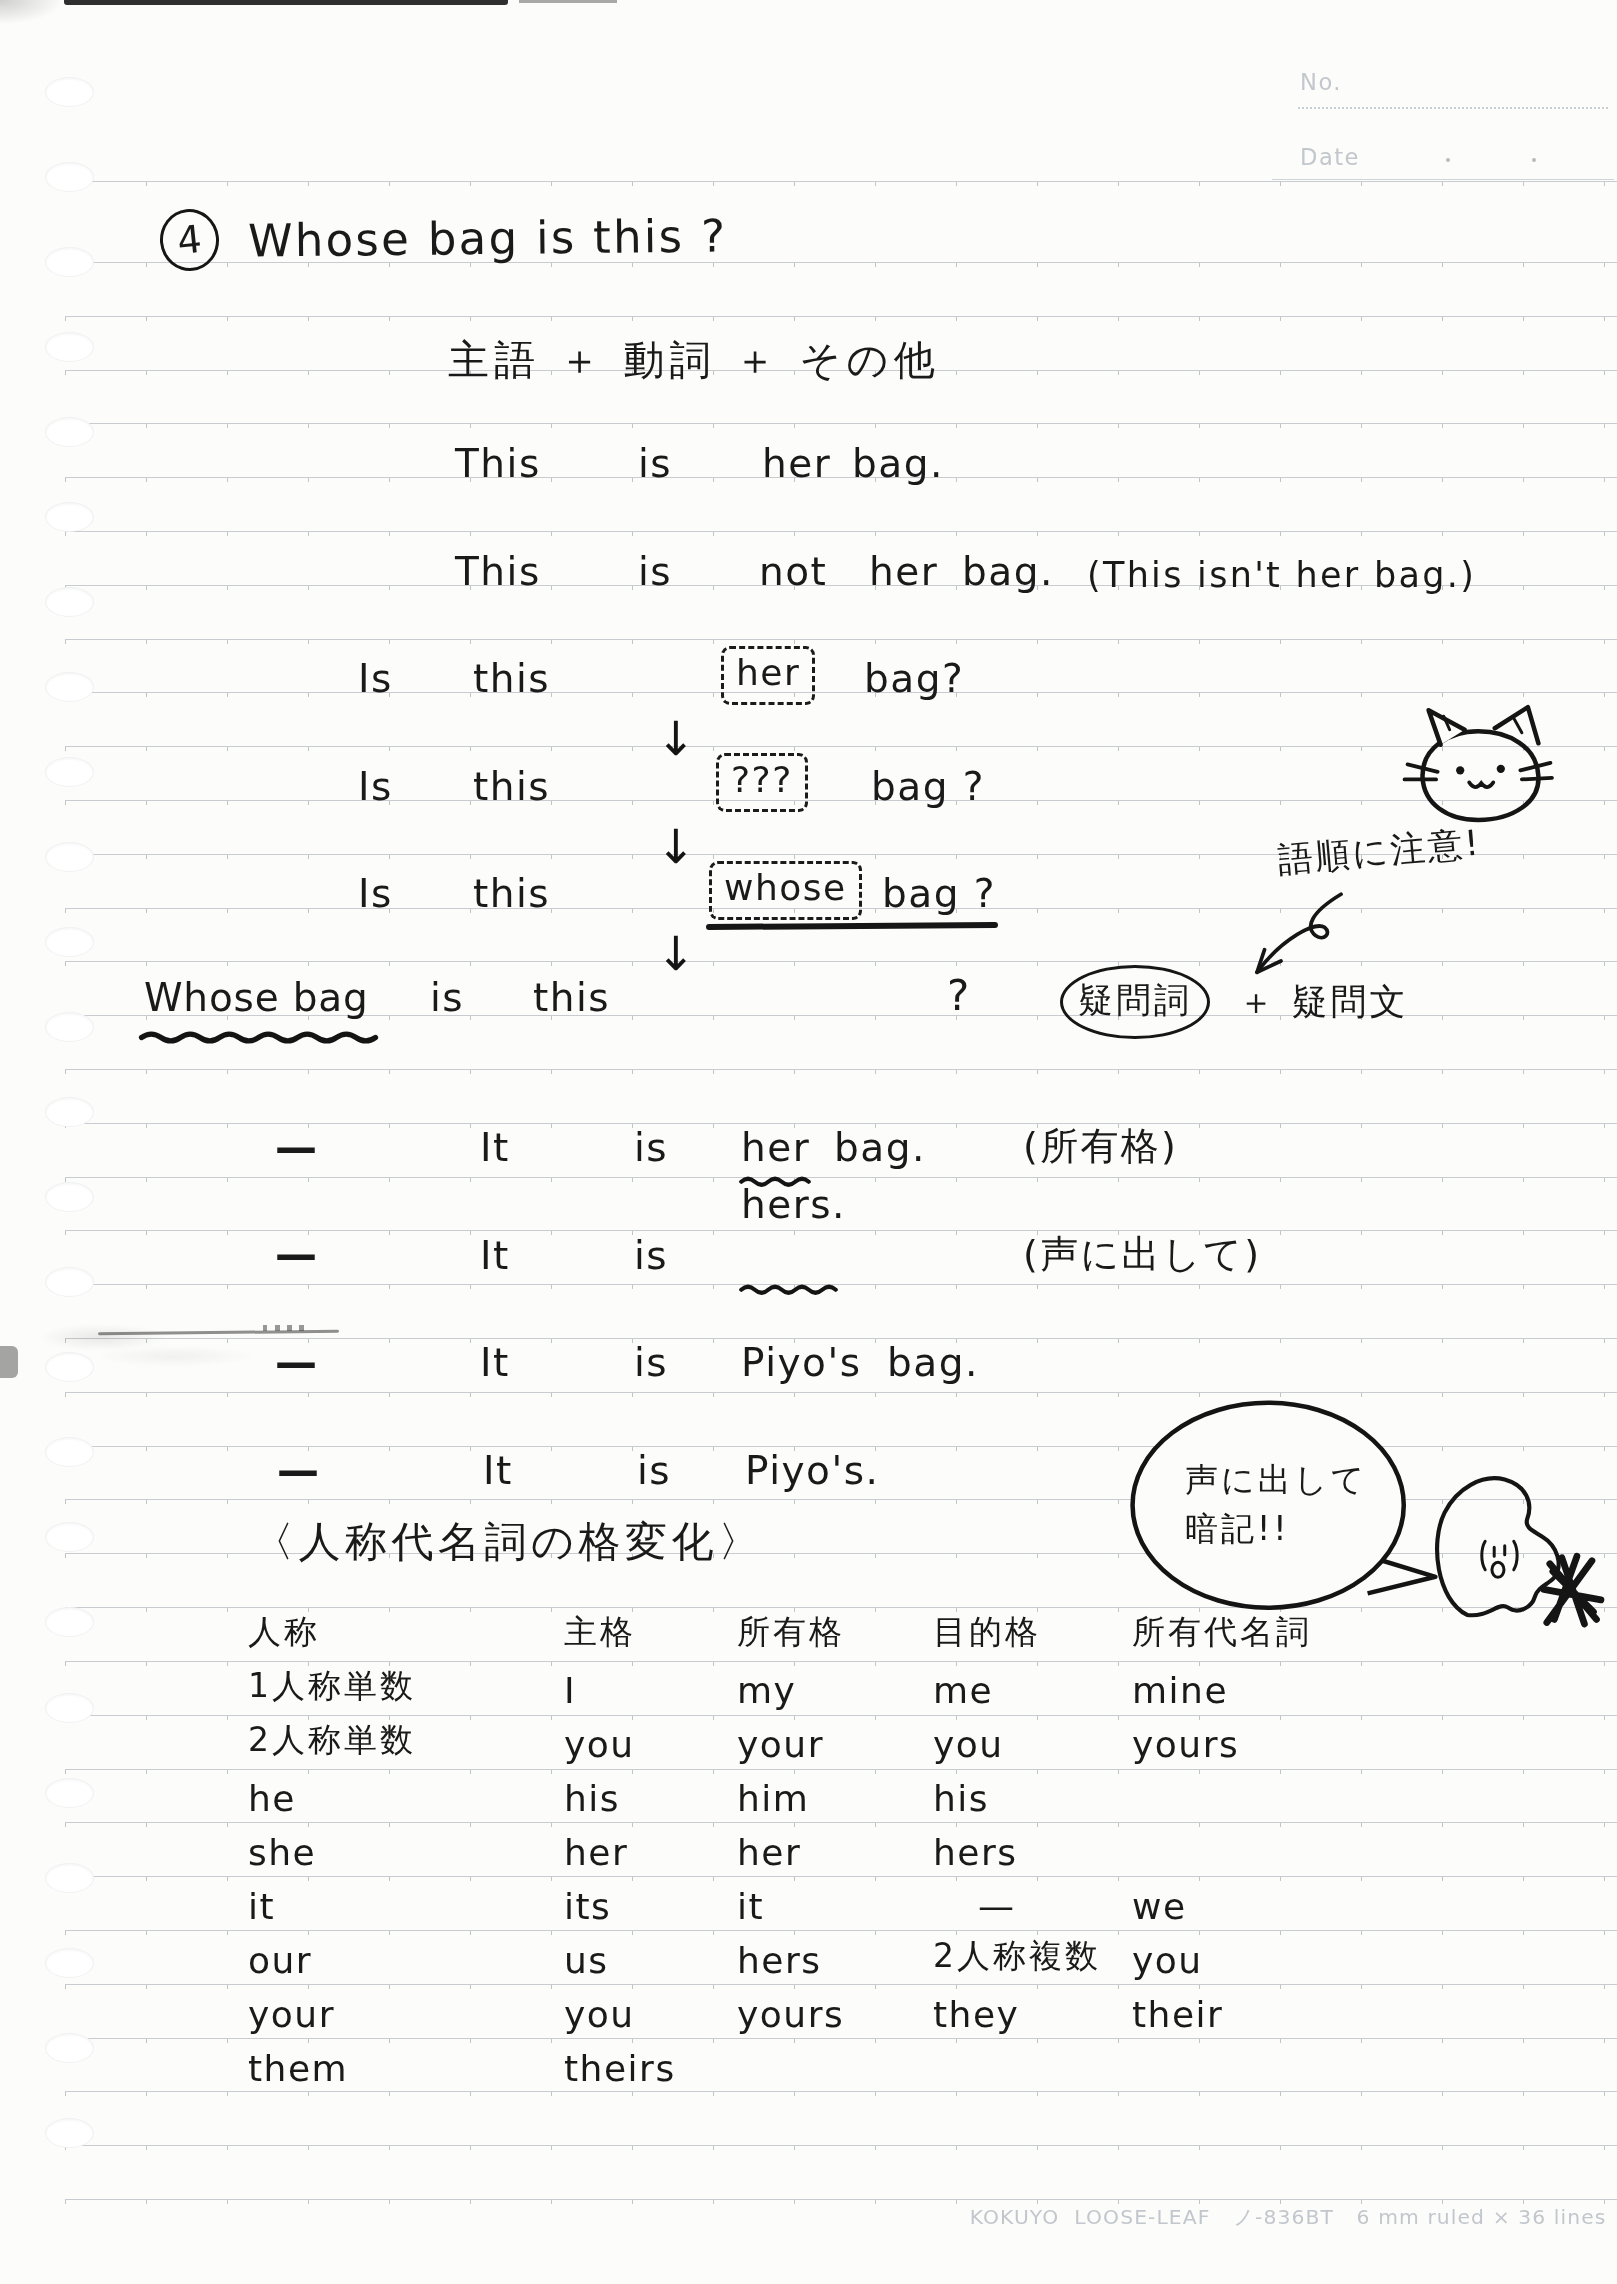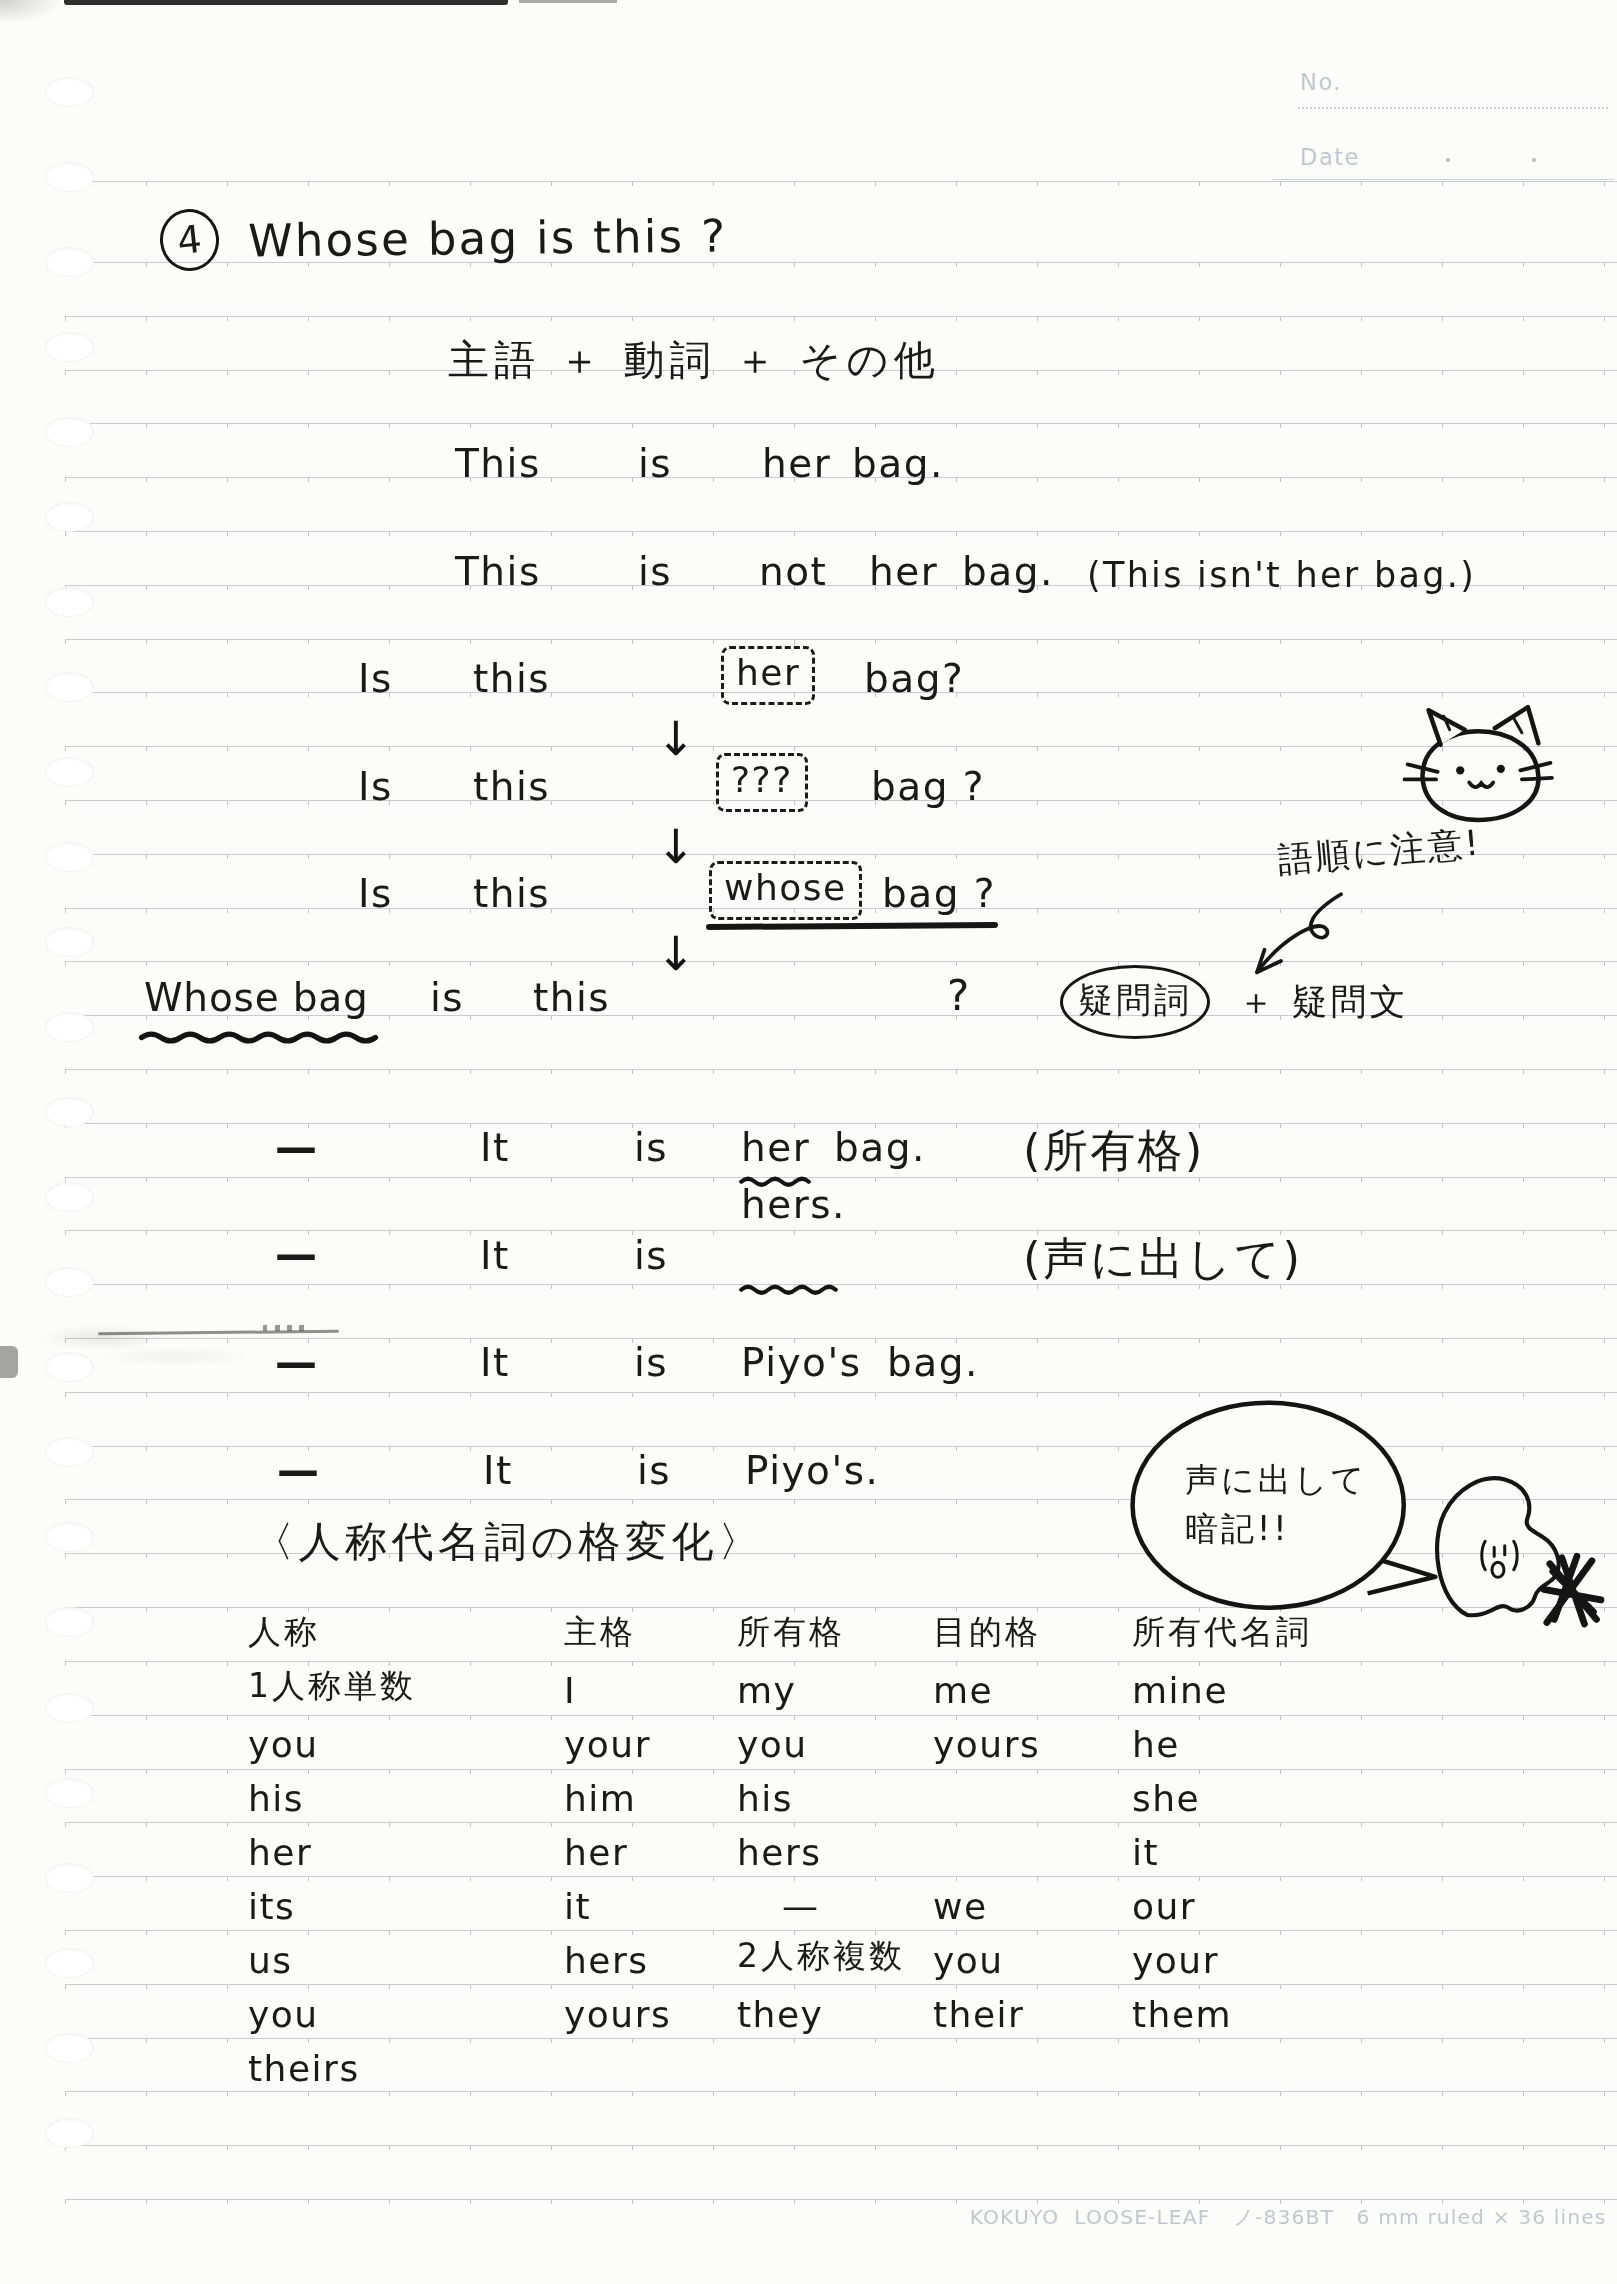--- a/index.html
+++ b/index.html
@@ -30,21 +30,21 @@
   .dashedbox{
     position:absolute;border:3.8px dashed #1b1b1b;border-radius:9px;
     padding:3px 12px 9px;font-size:36px;letter-spacing:1.5px;
   }
   .circled{
     position:absolute;border:3.8px solid #161616;border-radius:50%;
     padding:9px 15px 12px;font-size:35px;letter-spacing:3px;
   }
   .arrowdown{position:absolute;font-size:47px;color:#141414;}
   .dash{position:absolute;font-size:42px;font-weight:700;letter-spacing:0;}
-  .anslabel{position:absolute;font-size:45px;letter-spacing:2.3px;}
+  .anslabel{position:absolute;font-size:38px;letter-spacing:2.3px;}
   .titlecircle{
     position:absolute;left:160px;top:209px;width:53px;height:56px;
     border:3.8px solid #161616;border-radius:50%;
     display:flex;align-items:center;justify-content:center;
     font-size:38px;transform:rotate(-6deg);
   }
   #pronoun-grid{
     position:absolute;left:248px;top:1607px;
     display:grid;grid-template-columns:316px 173px 196px 199px 248px;
     grid-auto-rows:54px;align-items:end;
@@ -288,20 +288,21 @@
   <span class="hw cjk">所有格</span>
   <span class="hw cjk">目的格</span>
   <span class="hw cjk">所有代名詞</span>
 
   <span class="hw cjk">1人称単数</span>
   <span class="hw eng">I</span>
   <span class="hw eng">my</span>
   <span class="hw eng">me</span>
   <span class="hw eng">mine</span>
 
+  <span class="hw cjk">2人称単数</span>
   <span class="hw eng">you</span>
   <span class="hw eng">your</span>
   <span class="hw eng">you</span>
   <span class="hw eng">yours</span>
 
   <span class="hw eng">he</span>
   <span class="hw eng">his</span>
   <span class="hw eng">him</span>
   <span class="hw eng">his</span>
 

